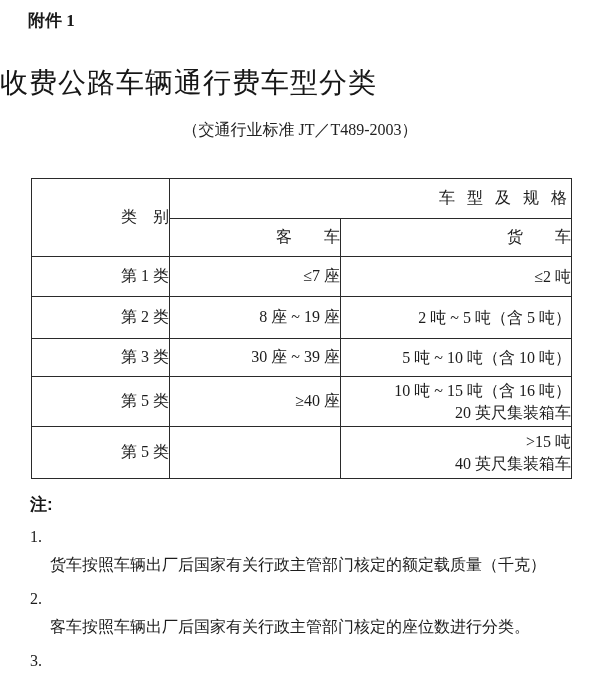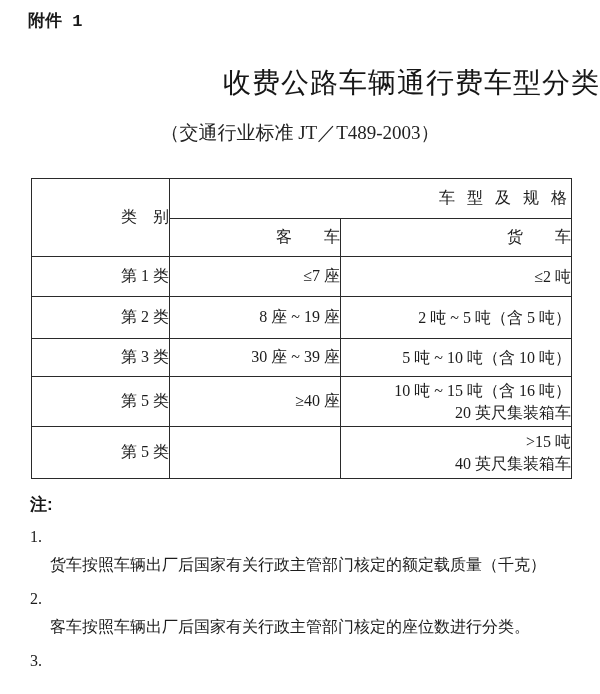--- a/index.html
+++ b/index.html
@@ -7,35 +7,35 @@
     width: 600px; height: 694px;
     background: #ffffff;
     color: #1c1c1c;
     font-family: "Liberation Serif", "DejaVu Serif", serif;
     overflow: hidden;
   }
   .page { width: 600px; height: 694px; position: relative; }
 
   .attachment {
     position: absolute; top: 9px; left: 8px;
-    font-family: Liberation Mono, monospace;
+    font-family: Liberation Serif, serif;
     font-weight: bold; font-size: 17px; color: #1a1a1a; padding-left: 20px;
   }
 
   .doc-title {
     position: absolute; top: 64px; left: 0; width: 600px;
-    text-align: right;
+    text-align: left;
     font-size: 28px; font-weight: normal;
     letter-spacing: 1px; color: #161616;
   }
 
   .doc-subtitle {
     position: absolute; top: 120px; left: 0; width: 600px;
     text-align: center;
-    font-size: 19px; color: #222;
+    font-size: 16px; color: #222;
   }
 
   table.cls-table {
     position: absolute; top: 178px; left: 31px;
     width: 540px;
     border-collapse: collapse;
     table-layout: fixed;
     font-size: 16px; color: #1c1c1c;
   }
   .cls-table td, .cls-table th {

